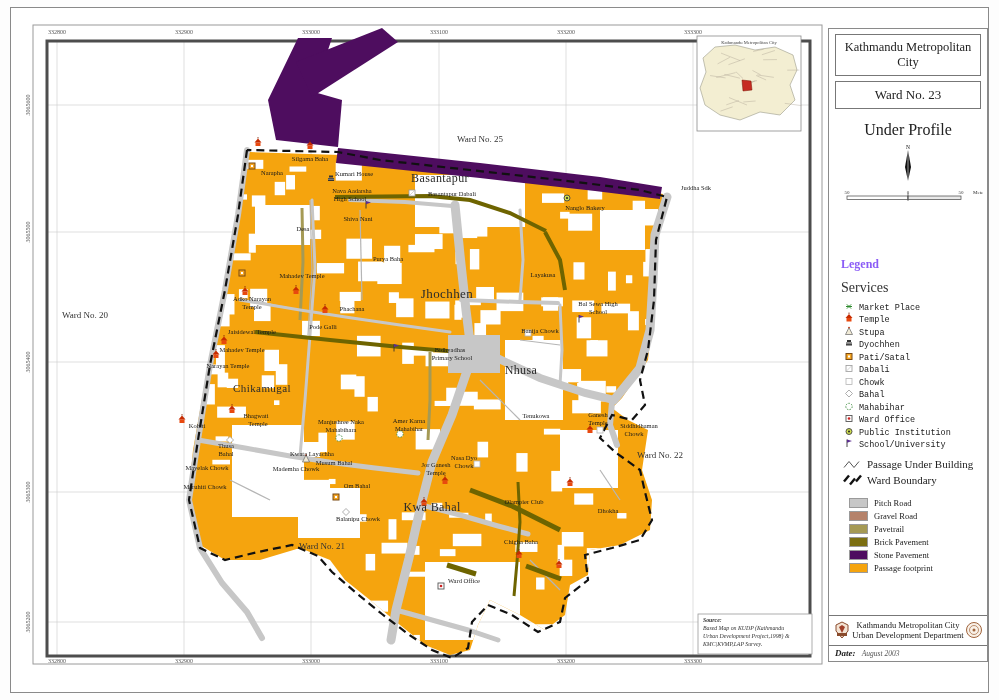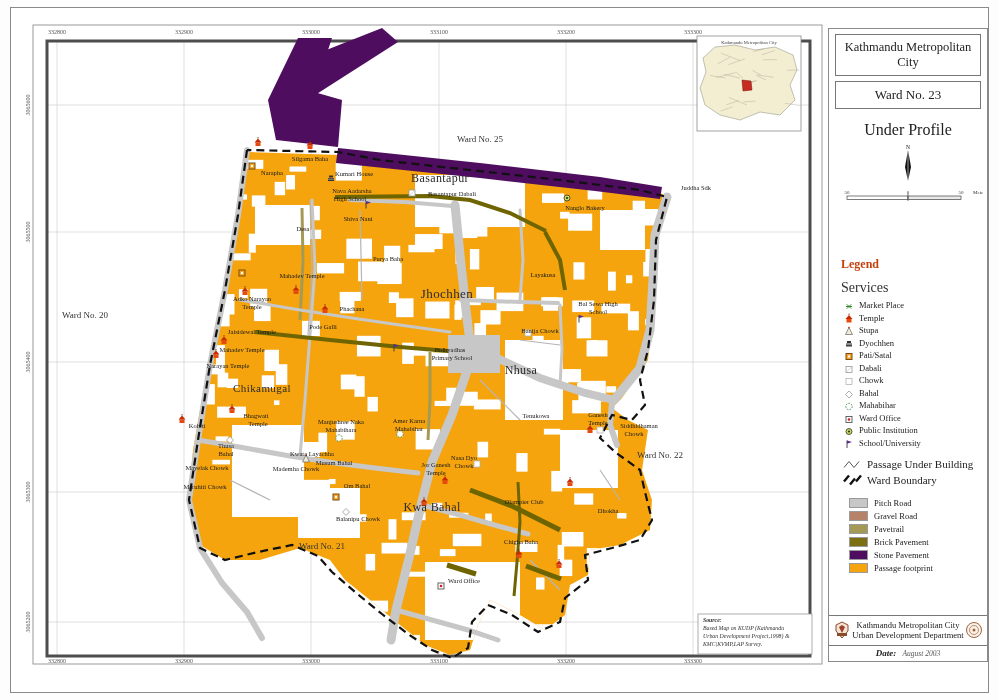--- a/index.html
+++ b/index.html
@@ -10,37 +10,37 @@
   #map-svg{position:absolute;left:0;top:0;}
   
   .panel{position:absolute;left:828px;top:28px;width:160px;height:634px;
        border:1px solid #8a8a8a;background:#fff;box-sizing:border-box;}
   .panel-box{border:1px solid #777;margin:5px 6px 0 6px;padding:5px 2px;text-align:center;}
   .title-box{font-size:12.5px;color:#222;}
   .ward-box{font-size:13px;color:#222;}
   .profile-title{text-align:center;font-size:16px;color:#222;margin-top:12px;}
   .north-scale{display:block;margin:2px auto 0 auto;}
   .legend-wrap{margin:52px 10px 0 12px;}
-  .legend-heading{font-weight:bold;font-size:12px;color:#c2410c;margin-bottom:8px;}
+  .legend-heading{font-weight:bold;font-size:12px;color:#8b5cf6;margin-bottom:8px;}
   .legend-group{font-size:14px;color:#333;margin-bottom:4px;}
-  .legend-item{display:flex;align-items:flex-start;height:12.5px;}
+  .legend-item{display:flex;align-items:flex-end;height:12.5px;font-family:Liberation Mono, monospace;}
   .legend-item svg{flex:0 0 18px;}
   .legend-item .lbl{font-size:8.5px;color:#222;white-space:nowrap;}
   .legend-line-item{display:flex;align-items:center;height:16px;}
   .legend-line-item svg{flex:0 0 24px;}
   .legend-line-item .lbl{font-size:11px;color:#222;margin-left:2px;}
   .legend-area{margin-top:8px;}
   .legend-area-item{display:flex;align-items:center;height:13px;margin-left:8px;}
   .swatch{width:17px;height:8px;border:0.5px solid #9a9a9a;margin-right:6px;flex:0 0 17px;}
   .legend-area-item .lbl{font-size:8.5px;color:#222;}
   .panel-footer{position:absolute;left:0;bottom:0;width:100%;}
   .org-box{border-top:1px solid #777;border-bottom:1px solid #777;display:flex;
        align-items:center;padding:4px 4px;}
   .org-text{flex:1;text-align:center;font-size:8.5px;line-height:1.25;color:#222;}
-  .date-row{font-size:9px;padding:2px 6px 3px 6px;color:#222;text-align:center;}
+  .date-row{font-size:9px;padding:2px 6px 3px 6px;color:#222;}
   .date-row .dv{font-style:italic;font-size:7.5px;color:#555;margin-left:4px;}
   .date-label{font-style:italic;font-weight:bold;}
 </style>
 </head>
 <body>
 
 <div class="page-border"></div>
 
 <svg id="map-svg" width="828" height="700" viewBox="0 0 828 700">
     <rect x="33" y="25" width="789" height="639" fill="#fff" stroke="#9a9a9a" stroke-width="1"></rect>

